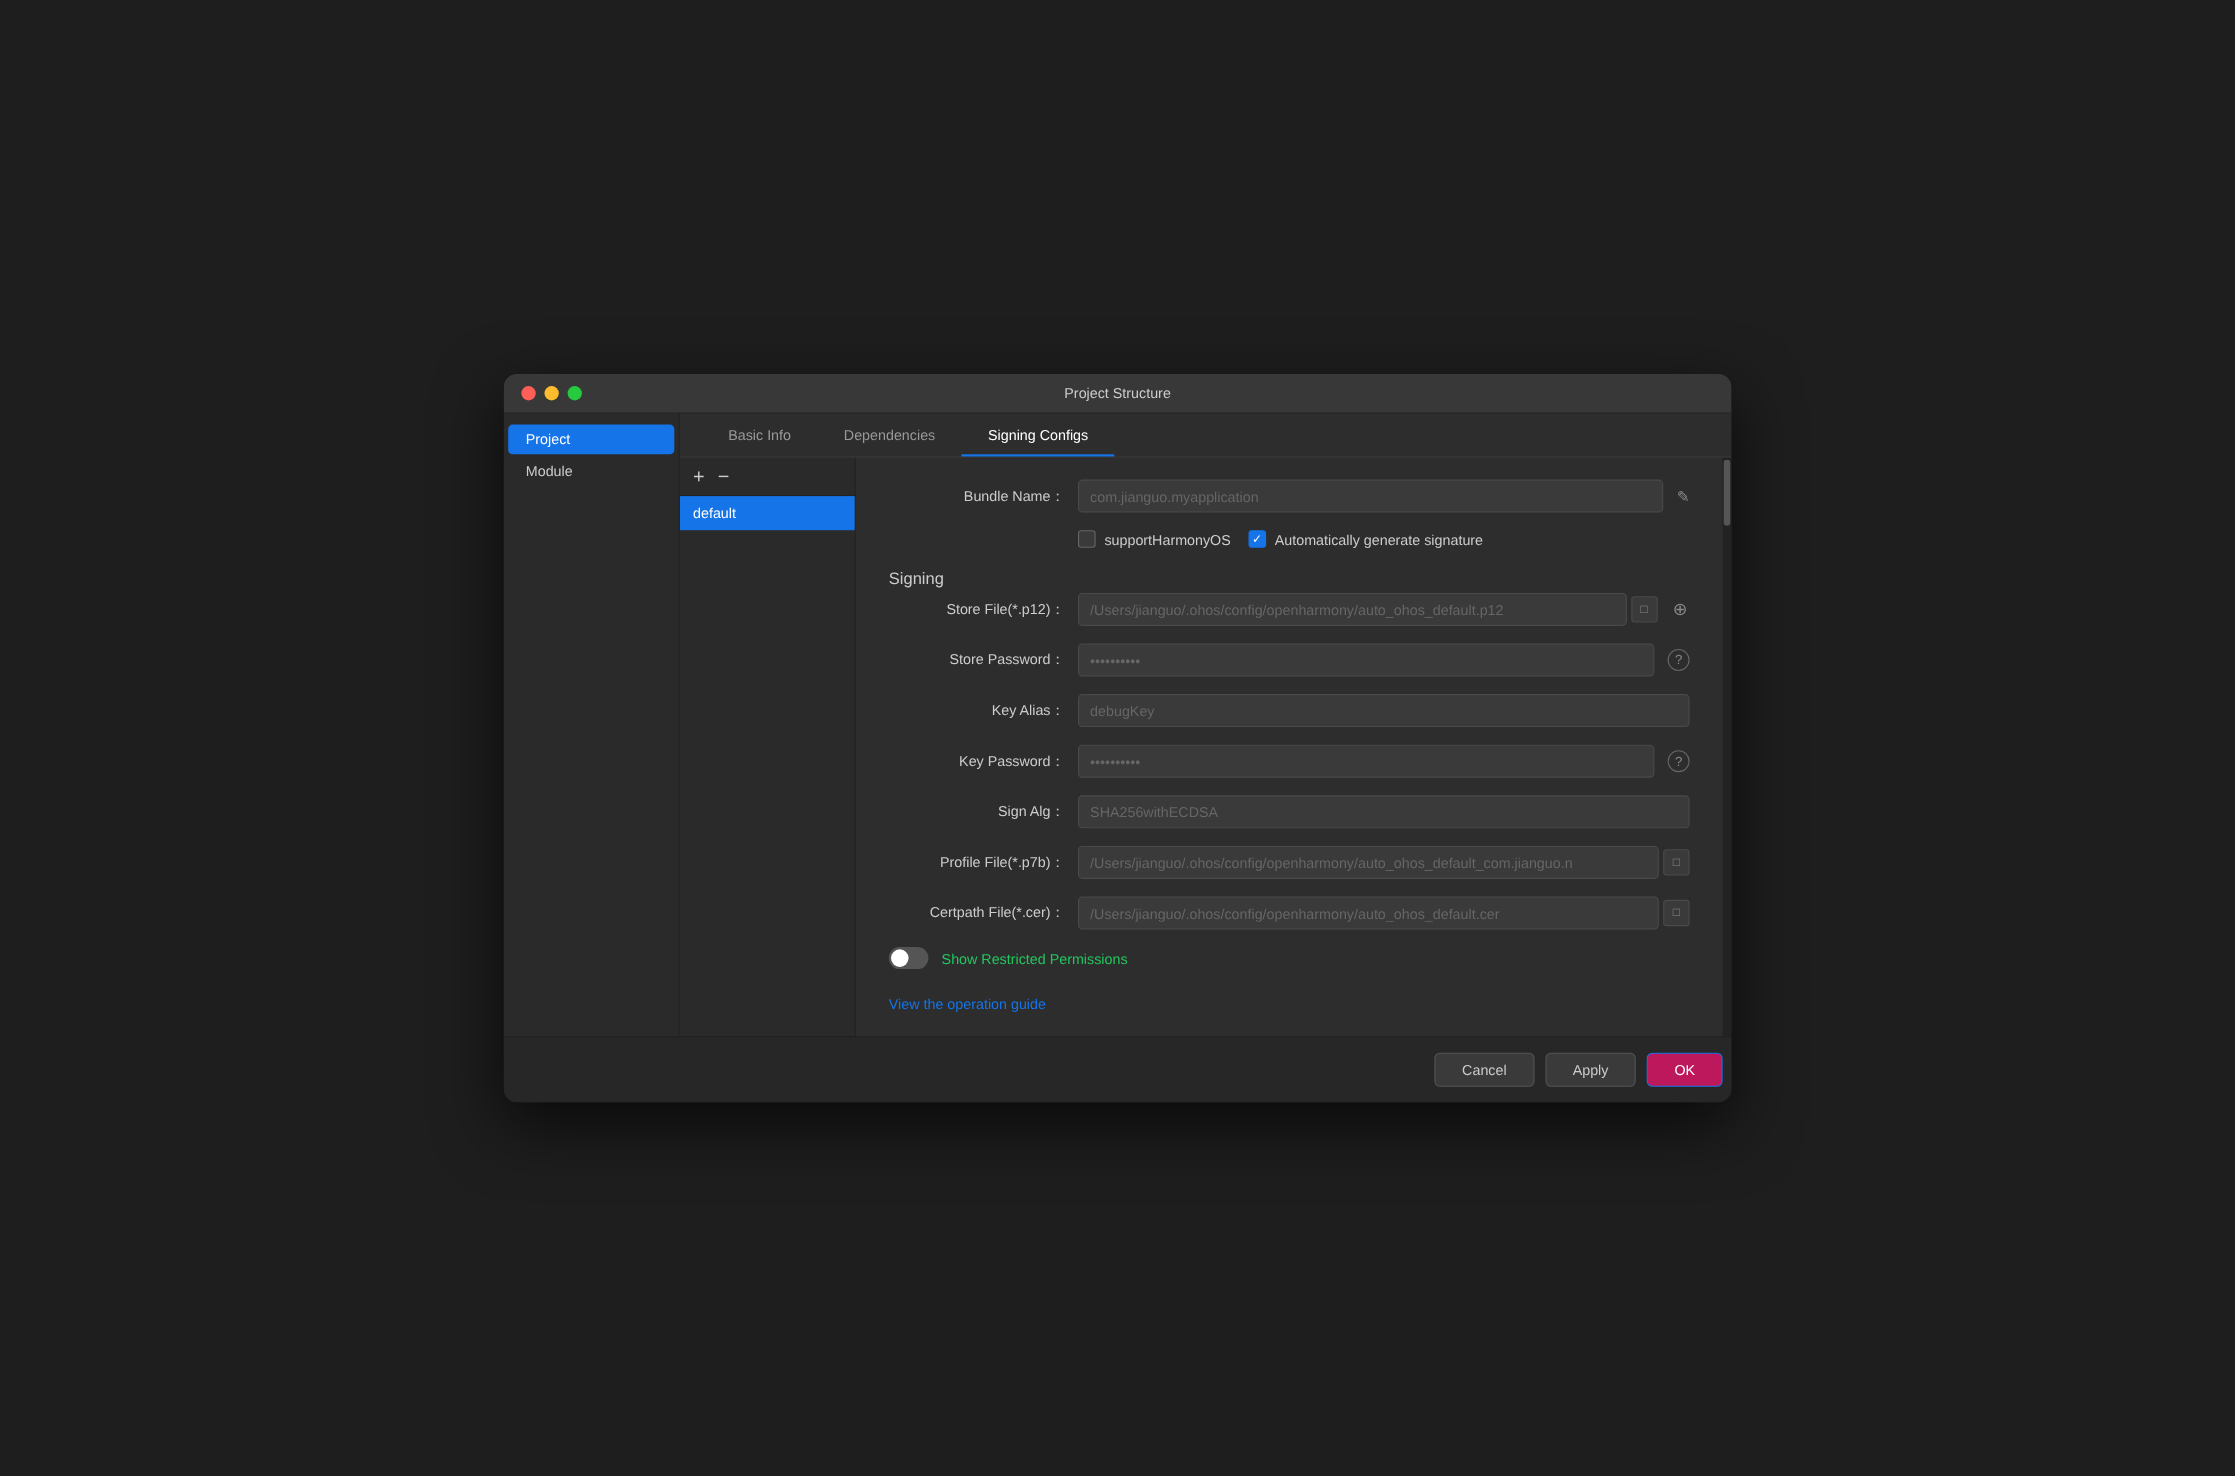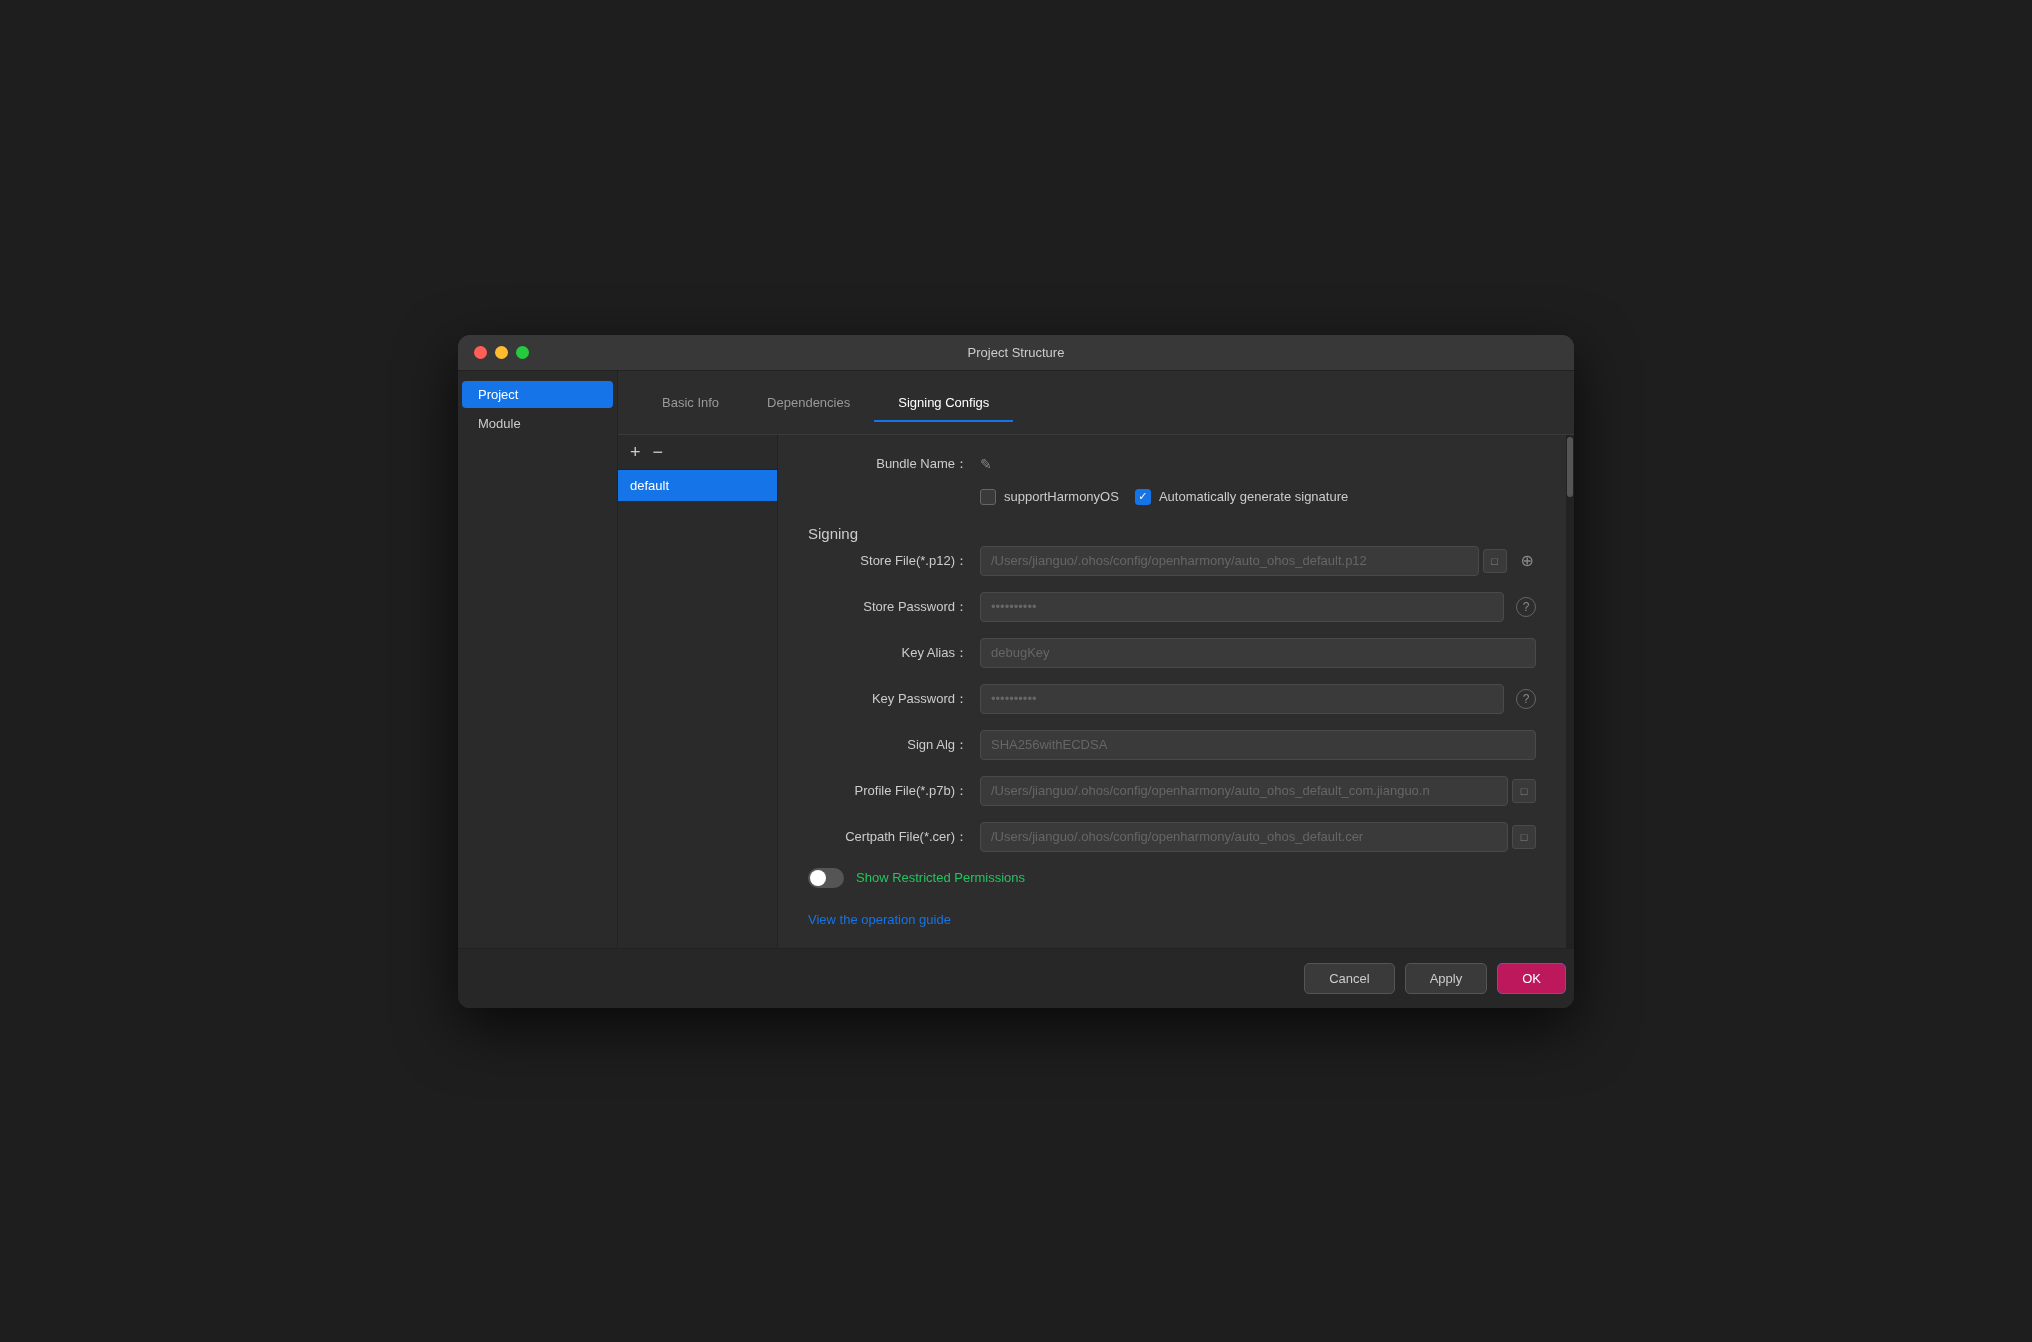--- a/index.html
+++ b/index.html
@@ -81,21 +81,21 @@
       display: flex;
       flex-direction: column;
       background: #2d2d2d;
       overflow: hidden;
     }
     
     .tabs {
       display: flex;
       background: #2d2d2d;
       border-bottom: 1px solid #3a3a3a;
-      padding: 12px 20px;
+      padding: 0 20px;
     }
     .tab {
       padding: 12px 24px;
       color: #999;
       font-size: 13px;
       cursor: pointer;
       position: relative;
     }
     .tab.active {
       color: #fff;
@@ -368,20 +368,21 @@
             <div class="list-item active">
               <span>default</span>
             </div>
           </div>
 
           <div class="form-panel">
 
             
             <div class="form-row">
               <span class="form-label">Bundle Name：</span>
+              <input type="text" class="form-input" disabled="" placeholder="com.jianguo.myapplication" value="com.jianguo.myapplication" style="">
               <span class="edit-icon">✎</span>
             </div>
 
             
             <div class="checkbox-row">
               <div class="checkbox-item">
                 <div class="checkbox-custom"></div>
                 <span>supportHarmonyOS</span>
               </div>
               <div class="checkbox-item">

